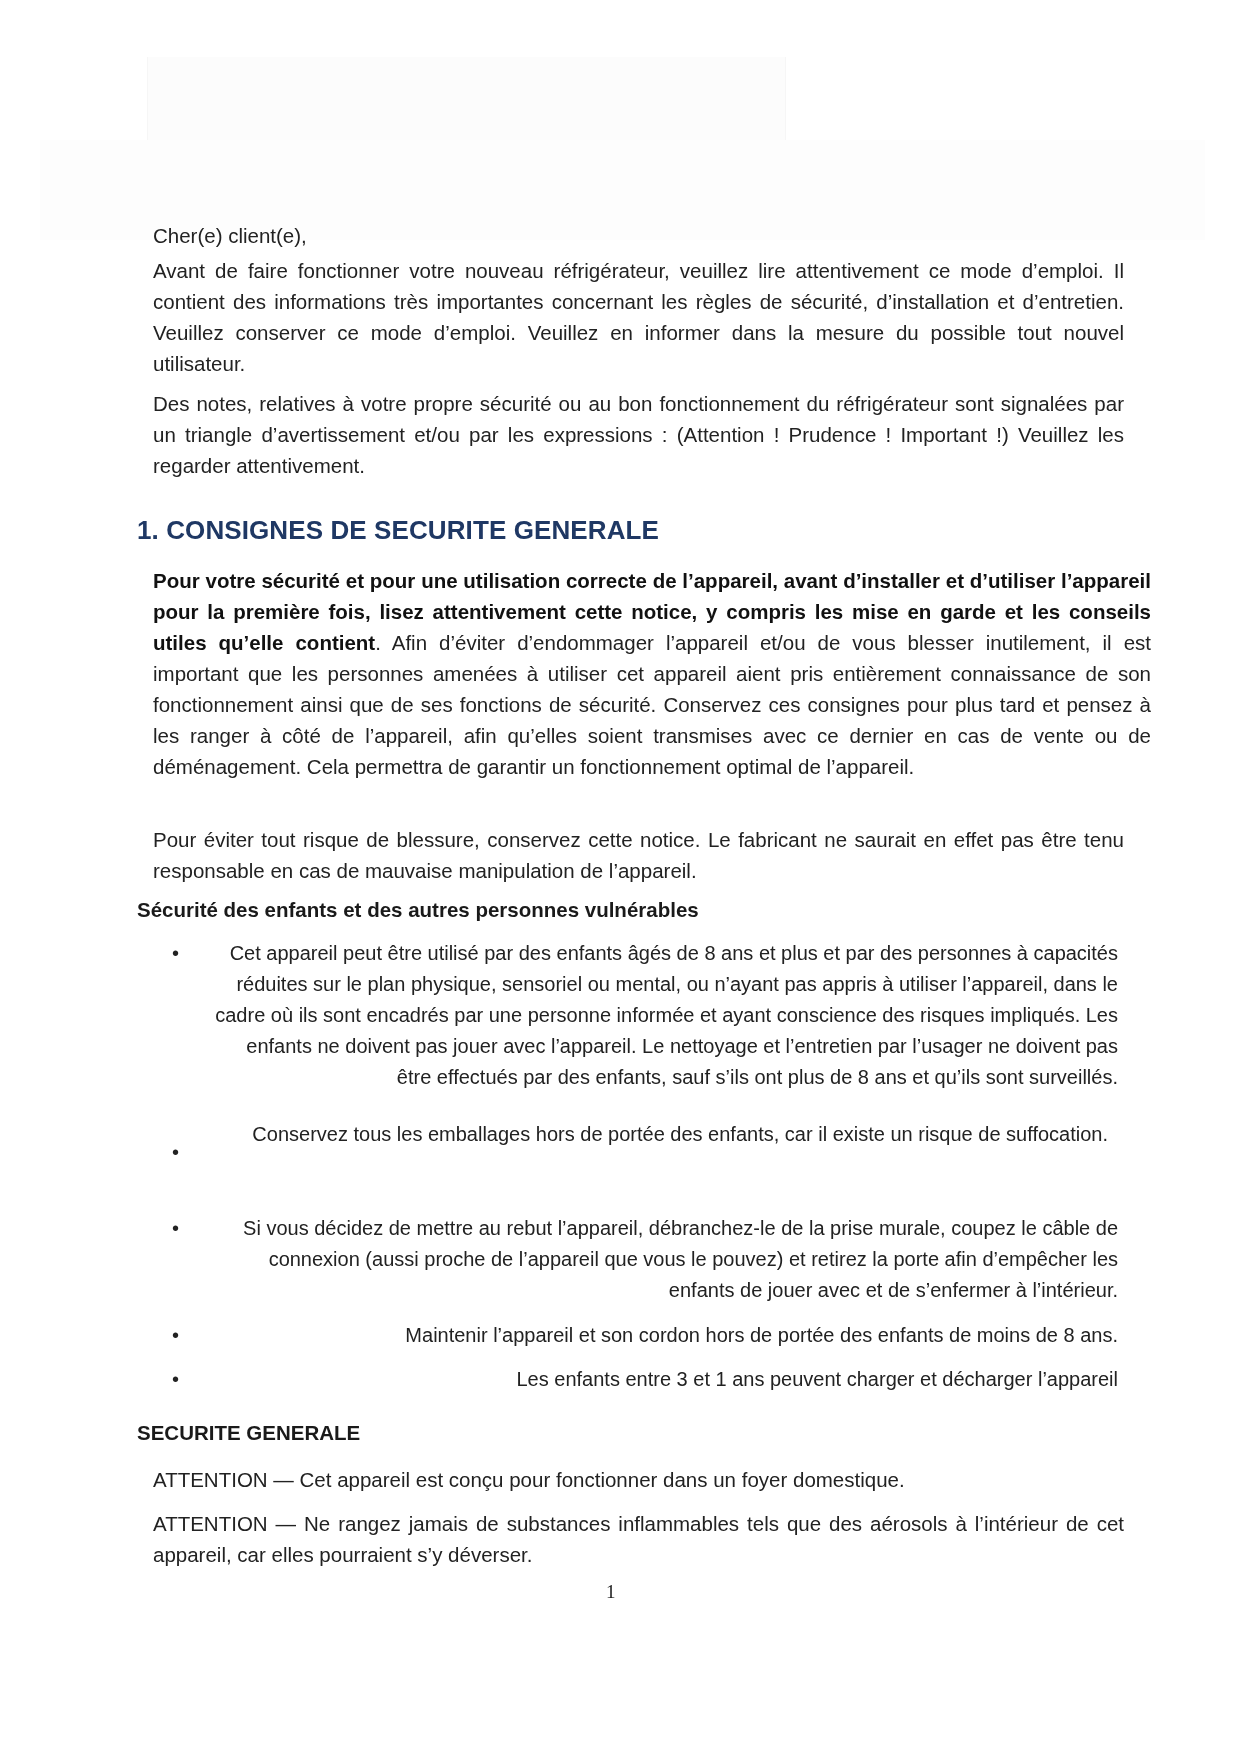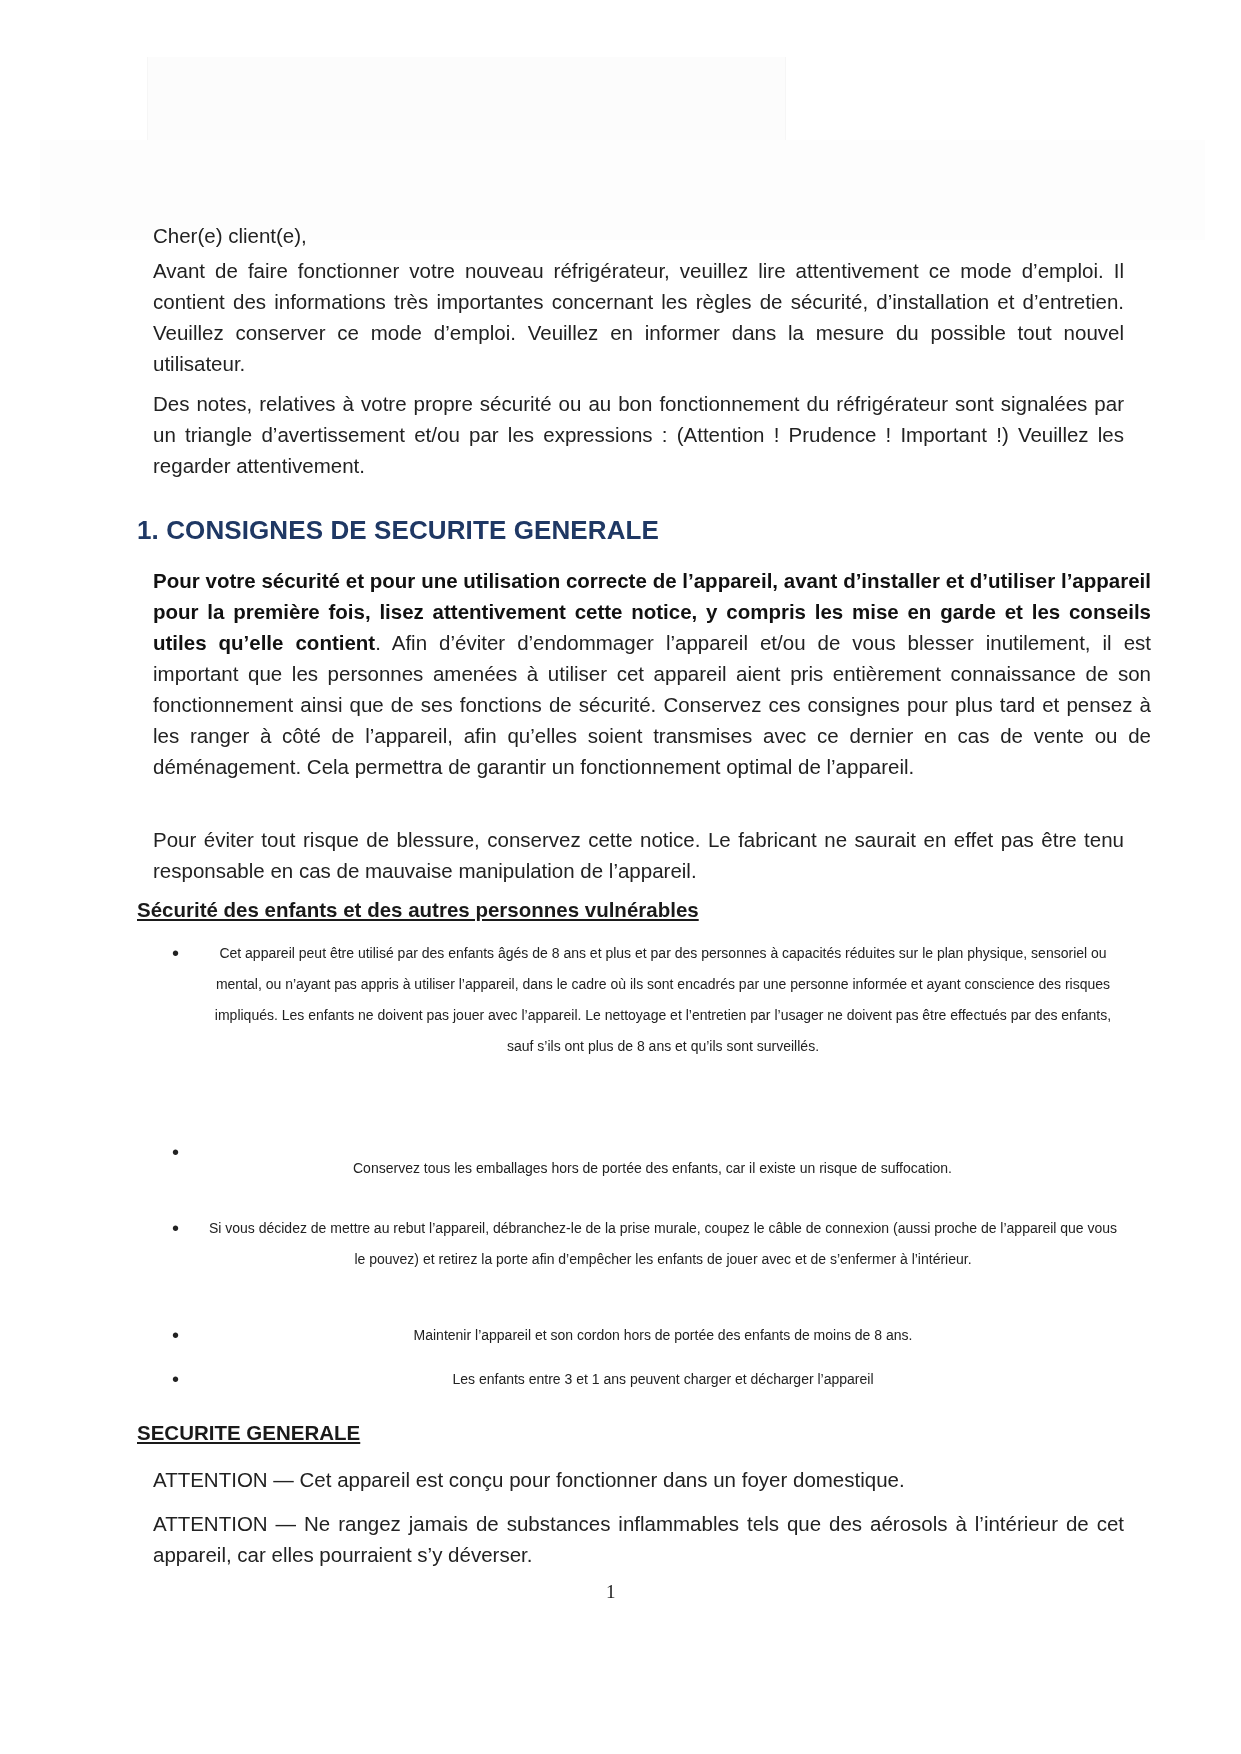--- a/index.html
+++ b/index.html
@@ -4,23 +4,23 @@
 <style>
   html, body { margin: 0; padding: 0; background: #ffffff; }
   body { width: 1241px; height: 1754px; position: relative; overflow: hidden;
          font-family: "Liberation Sans", sans-serif; color: #222222; }
   .artifact { position: absolute; background: #fcfcfc; }
   .blk { position: absolute; left: 137px; width: 971px; font-size: 20.5px; line-height: 31px;
          text-align: justify; margin: 16px; }
   .blk.wide { width: 998px; }
   .h1 { position: absolute; left: 137px; top: 513px; margin: 0; font-size: 26px; font-weight: bold;
         color: #1f3864; line-height: 34px; letter-spacing: 0.1px; }
-  .h2 { position: absolute; left: 137px; margin: 0; font-size: 20.5px; font-weight: bold; line-height: 31px; color: #1a1a1a; text-decoration: underline; }
+  .h2 { position: absolute; left: 137px; margin: 0; font-size: 20.5px; font-weight: bold; line-height: 31px; color: #1a1a1a; }
   b { color: #111111; }
-  .li { position: absolute; left: 208px; width: 910px; font-size: 14px; line-height: 31px; margin: 0; text-align: center; }
+  .li { position: absolute; left: 208px; width: 910px; font-size: 20px; line-height: 31px; margin: 0; text-align: right; }
   .bullet { position: absolute; font-size: 20px; line-height: 31px; }
   .pagenum { position: absolute; left: 606px; top: 1580px; font-family: "Liberation Serif", serif;
              font-size: 19px; line-height: 24px; color: #222; }
 </style>
 </head>
 <body>
 
 <div class="artifact" style="left:147px;top:57px;width:637px;height:83px;border-left:1px solid #f6f6f6;border-right:1px solid #f6f6f6;"></div>
 <div class="artifact" style="left:40px;top:140px;width:1165px;height:100px;background:#fdfdfd;"></div>
 
@@ -37,21 +37,21 @@
 
 <p class="blk" style="top:808px;">Pour éviter tout risque de blessure, conservez cette notice. Le fabricant ne saurait en effet pas être tenu responsable en cas de mauvaise manipulation de l’appareil.</p>
 
 <p class="h2" style="top:894px;">Sécurité des enfants et des autres personnes vulnérables</p>
 
 <div>
   <span class="bullet" style="left:172px;top:938px;">•</span>
   <p class="li" style="top:938px;">Cet appareil peut être utilisé par des enfants âgés de 8 ans et plus et par des personnes à capacités réduites sur le plan physique, sensoriel ou mental, ou n’ayant pas appris à utiliser l’appareil, dans le cadre où ils sont encadrés par une personne informée et ayant conscience des risques impliqués. Les enfants ne doivent pas jouer avec l’appareil. Le nettoyage et l’entretien par l’usager ne doivent pas être effectués par des enfants, sauf s’ils ont plus de 8 ans et qu’ils sont surveillés.</p>
 
   <span class="bullet" style="left:172px;top:1137px;">•</span>
-  <p class="li" style="top: 1153px; left: 208px; width: 900px; text-indent: -11px;">
+  <p class="li" style="top: 1119px; left: 208px; width: 900px; text-indent: -11px;">
     <span>Conservez tous les emballages hors de portée des enfants, car il existe un risque de suffocation.</span>
   </p>
 
   <span class="bullet" style="left:172px;top:1213px;">•</span>
   <p class="li" style="top:1213px;">Si vous décidez de mettre au rebut l’appareil, débranchez-le de la prise murale, coupez le câble de connexion (aussi proche de l’appareil que vous le pouvez) et retirez la porte afin d’empêcher les enfants de jouer avec et de s’enfermer à l’intérieur.</p>
 
   <span class="bullet" style="left:172px;top:1320px;">•</span>
   <p class="li" style="top:1320px;">Maintenir l’appareil et son cordon hors de portée des enfants de moins de 8 ans.</p>
 
   <span class="bullet" style="left:172px;top:1364px;">•</span>

